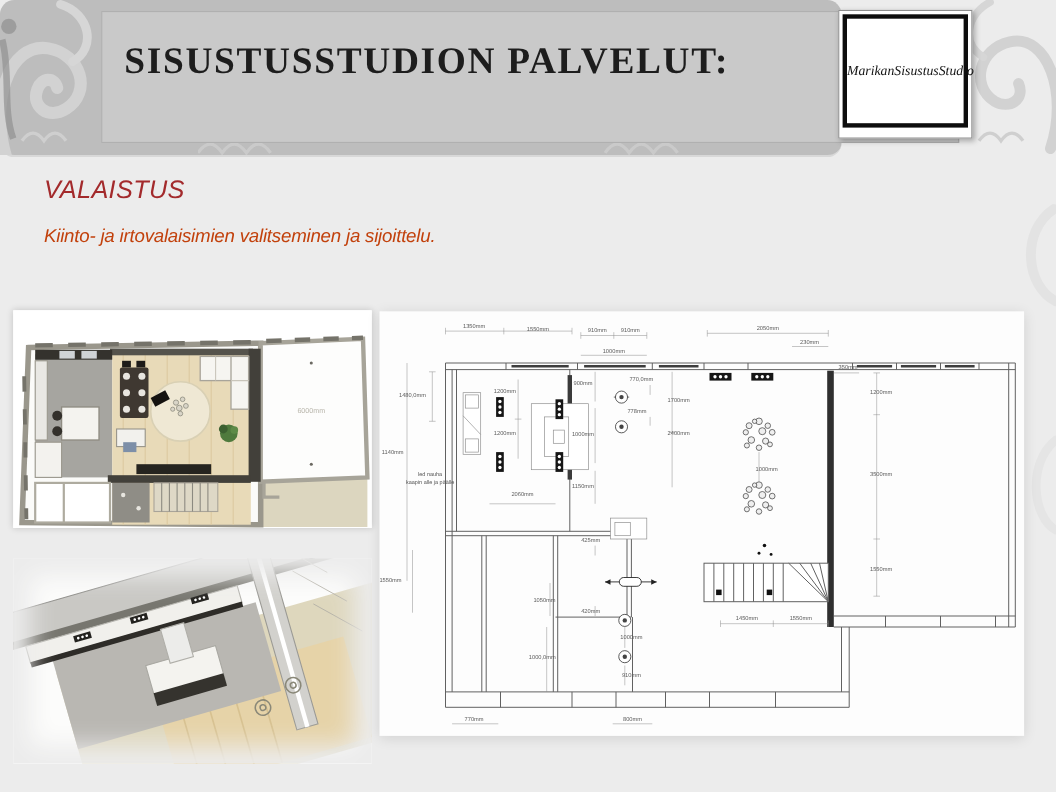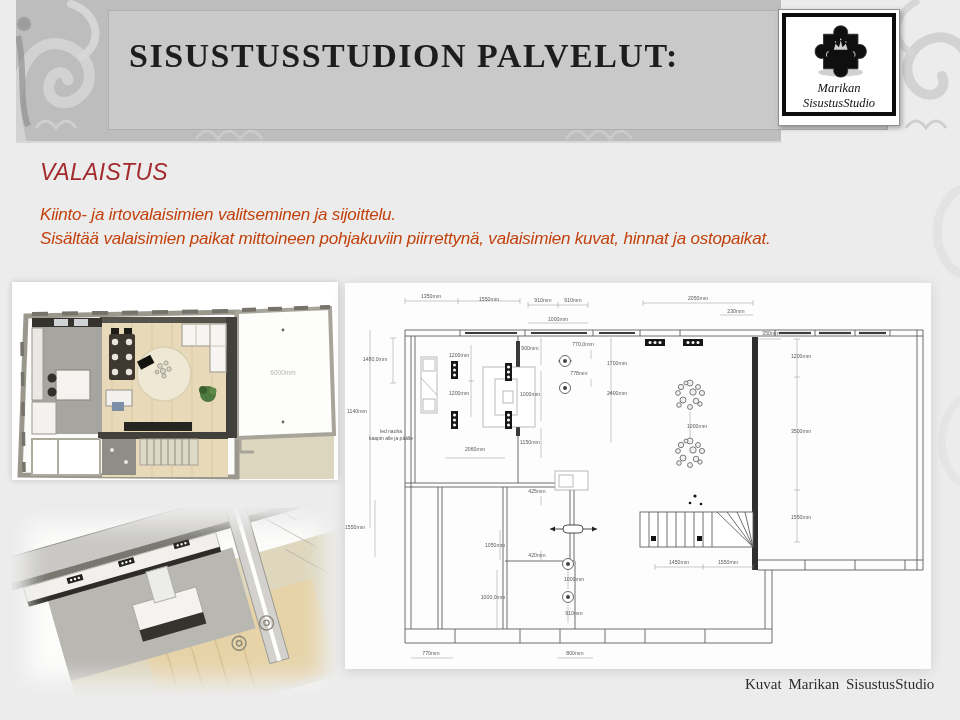--- a/index.html
+++ b/index.html
@@ -1,30 +1,30 @@
 <!DOCTYPE html>
 <html><head>
 <meta charset="utf-8">
 <style>
   html,body{margin:0;padding:0;background:#dcdcdc;}
   .slide{position:relative;width:960px;height:720px;background:#ececec;overflow:hidden;
          font-family:"Liberation Sans",sans-serif;}
   
-  .header{position:absolute;left:16px;top:0;width:765px;height:141px;background:#bdbdbd;
-          border-bottom:2px solid #d8d8d8;}
+  .header{position:absolute;left:0;top:0;width:765px;height:141px;background:#bdbdbd;
+          border-bottom:2px solid #d8d8d8;border-radius:13px;}
   .deco{position:absolute;pointer-events:none;}
   .title-panel{position:absolute;left:92px;top:10px;width:778px;height:118px;
                background:#c9c9c9;border:1px solid #b0b0b0;}
   .page-title{position:absolute;left:20px;top:26px;font-family:"Liberation Serif",serif;
               font-weight:bold;font-size:34px;letter-spacing:1.5px;color:#1d1d1d;white-space:nowrap;}
   
   .logo{position:absolute;left:762px;top:9px;width:122px;height:117px;background:#ffffff;
         border:1px solid #8f8f8f;box-shadow:2px 2px 5px rgba(0,0,0,.3);box-sizing:border-box;padding:3px;}
   .logo-frame{border:4px solid #0d0d0d;height:103px;box-sizing:border-box;display:flex;
-              flex-direction:column;align-items:center;justify-content:flex-start;background:#fff;}
+              flex-direction:row;align-items:center;justify-content:flex-start;background:#fff;}
   .logo-text{font-family:"Liberation Serif",serif;font-style:italic;font-size:12.5px;color:#111;
              line-height:1.25;text-align:center;}
   
   .section-heading{position:absolute;left:40px;top:159px;font-style:italic;font-size:23px;
                    color:#a32a2c;letter-spacing:.3px;}
   .body-text{position:absolute;left:40px;top:203px;font-style:italic;font-size:17px;
              color:#c2410c;line-height:1.42;letter-spacing:-0.2px;white-space:nowrap;}
   
   .floor-plan{position:absolute;left:12px;top:282px;width:326px;height:198px;background:#fff;
               box-shadow:0 0 6px rgba(0,0,0,.18);}
@@ -89,21 +89,20 @@
   </div>
 
   <svg class="deco" style="left:868px;top:150px;" width="92" height="420" viewBox="0 0 92 420">
     <path d="M90,40 C60,60 64,110 92,124" stroke="#e3e3e3" stroke-width="9" fill="none" stroke-linecap="round"></path>
     <path d="M92,250 C66,270 70,320 92,332" stroke="#e5e5e5" stroke-width="8" fill="none" stroke-linecap="round"></path>
   </svg>
 
   <div class="section-heading">VALAISTUS</div>
   <div class="body-text">
     <div>Kiinto- ja irtovalaisimien valitseminen ja sijoittelu.</div>
-    <div>Sisältää valaisimien paikat mittoineen pohjakuviin piirrettynä, valaisimien kuvat, hinnat ja ostopaikat.</div>
   </div>
 
   <div class="floor-plan">
     <svg width="326" height="198" viewBox="0 0 326 198">
       <rect x="0" y="0" width="326" height="198" fill="#ffffff"></rect>
 
       <polygon points="222,158 322,150 322,197 222,197" fill="#dcd6bf"></polygon>
 
       <polygon points="14,34 225,30 225,195 8,193" fill="#fbfbf9" stroke="#9a978c" stroke-width="5"></polygon>
       <polygon points="225,30 318,26 322,152 225,156" fill="#fdfdfc" stroke="#a7a499" stroke-width="4"></polygon>
@@ -521,14 +520,13 @@
         <text class="dim" x="86" y="372">770mm</text>
         <text class="dim" x="230" y="372">800mm</text>
         <text class="dim" x="334" y="281">1450mm</text>
         <text class="dim" x="383" y="281">1550mm</text>
       </g>
       <text class="note" x="46" y="150">led nauha</text>
       <text class="note" x="46" y="157">kaapin alle ja päälle</text>
     </svg>
   </div>
 
-  <div class="caption">Kuvat Marikan SisustusStudio</div>
 </div>
 
 </body></html>

